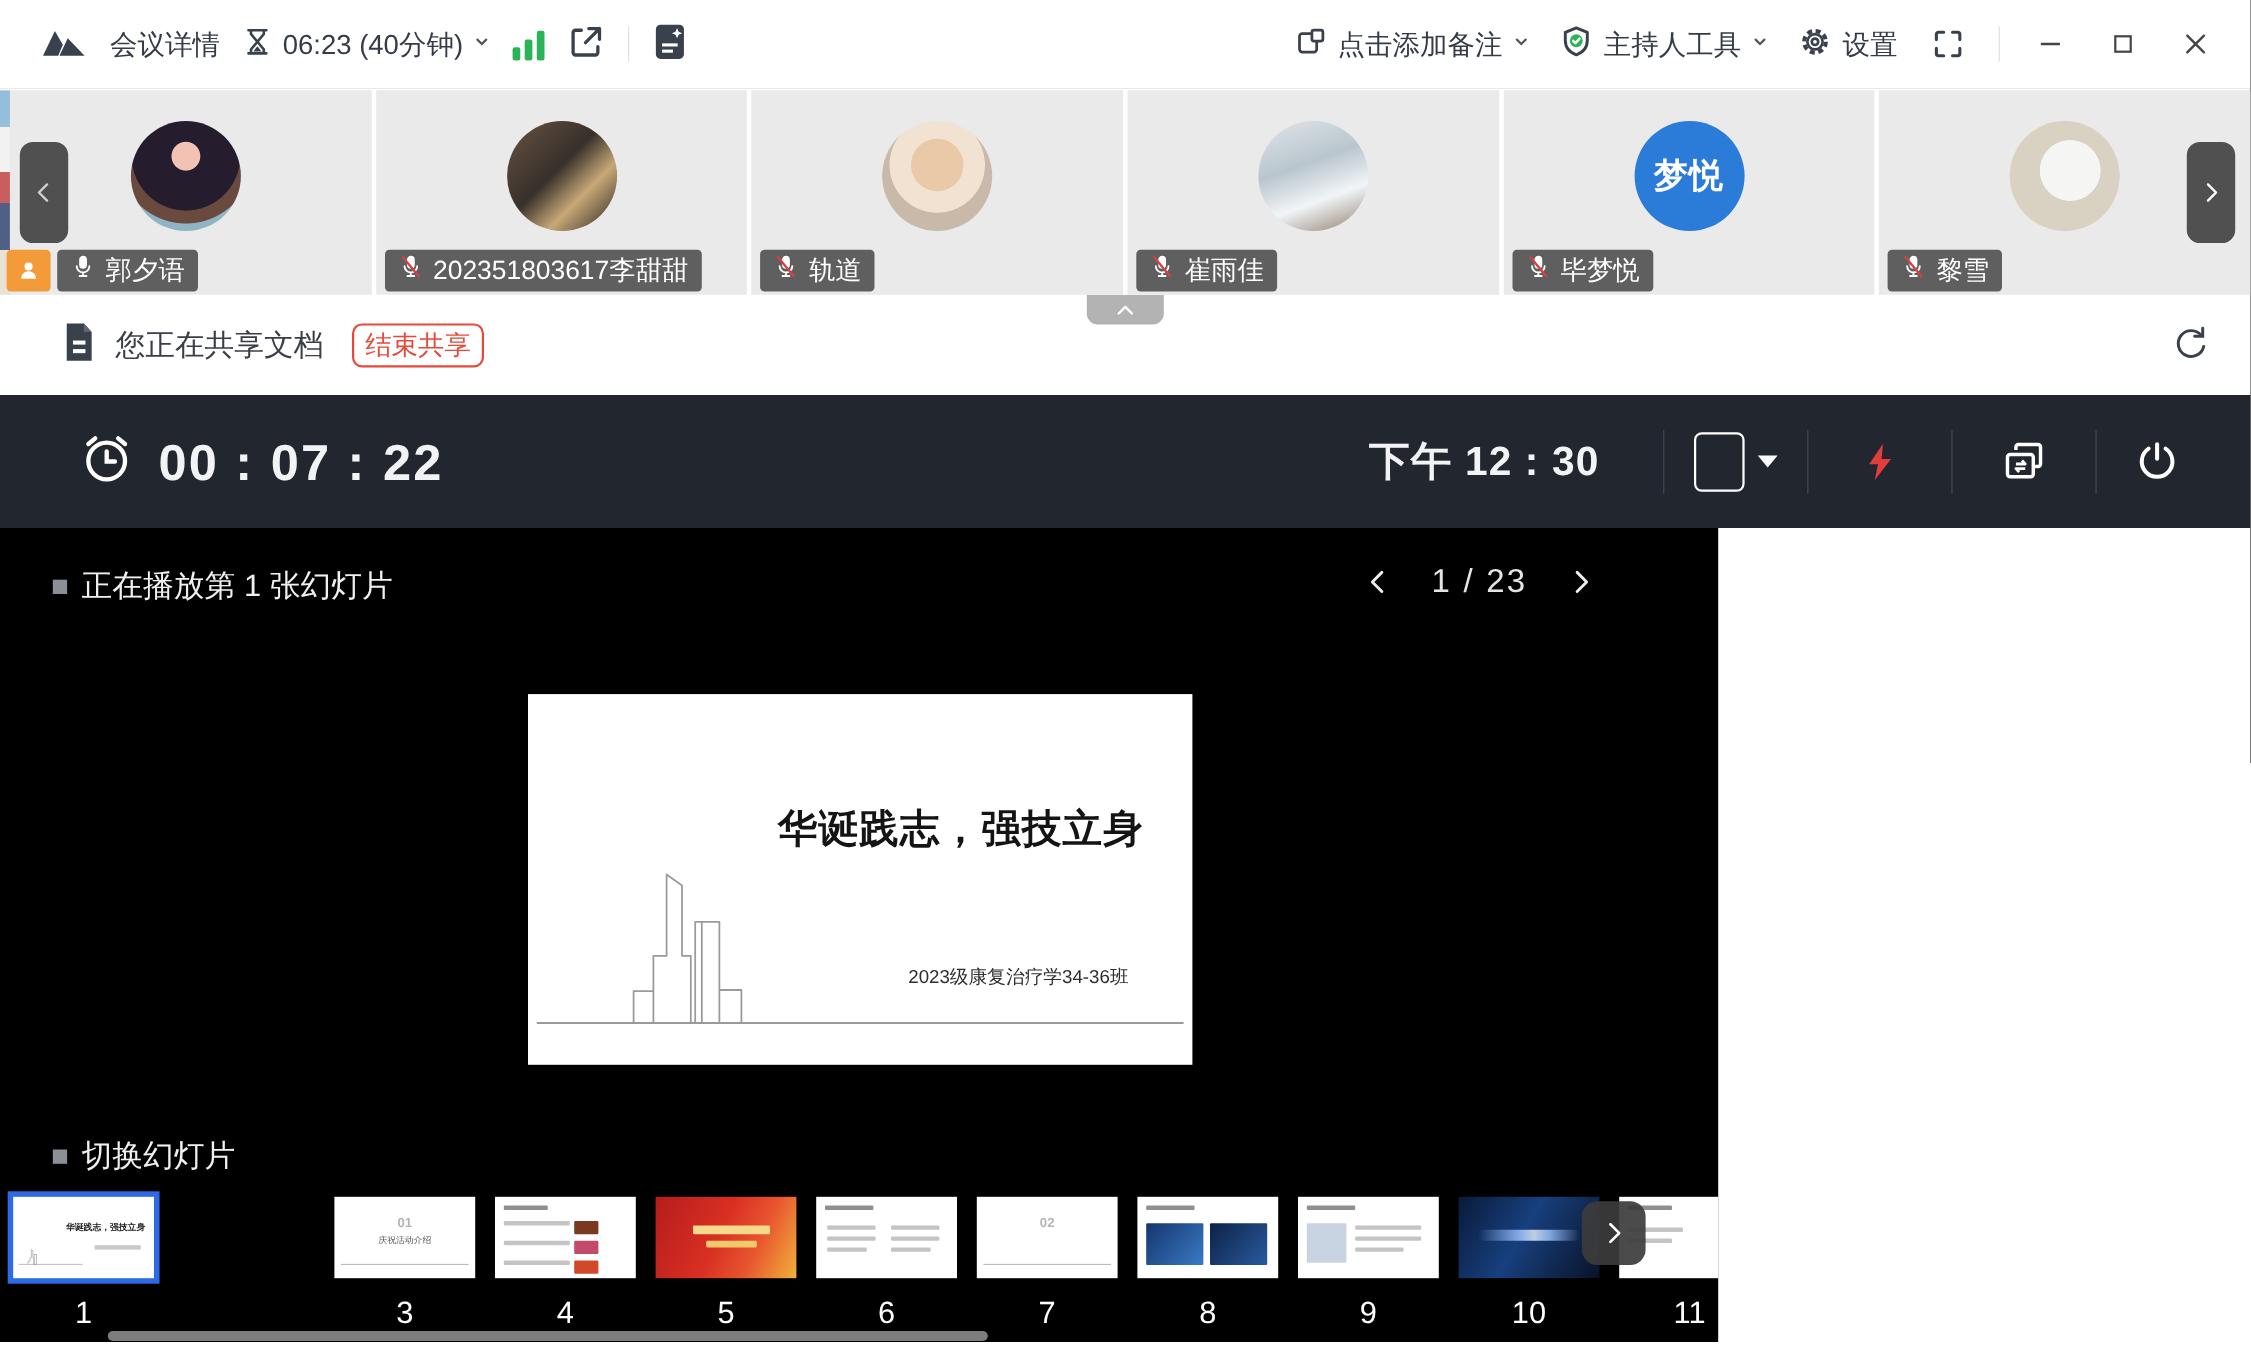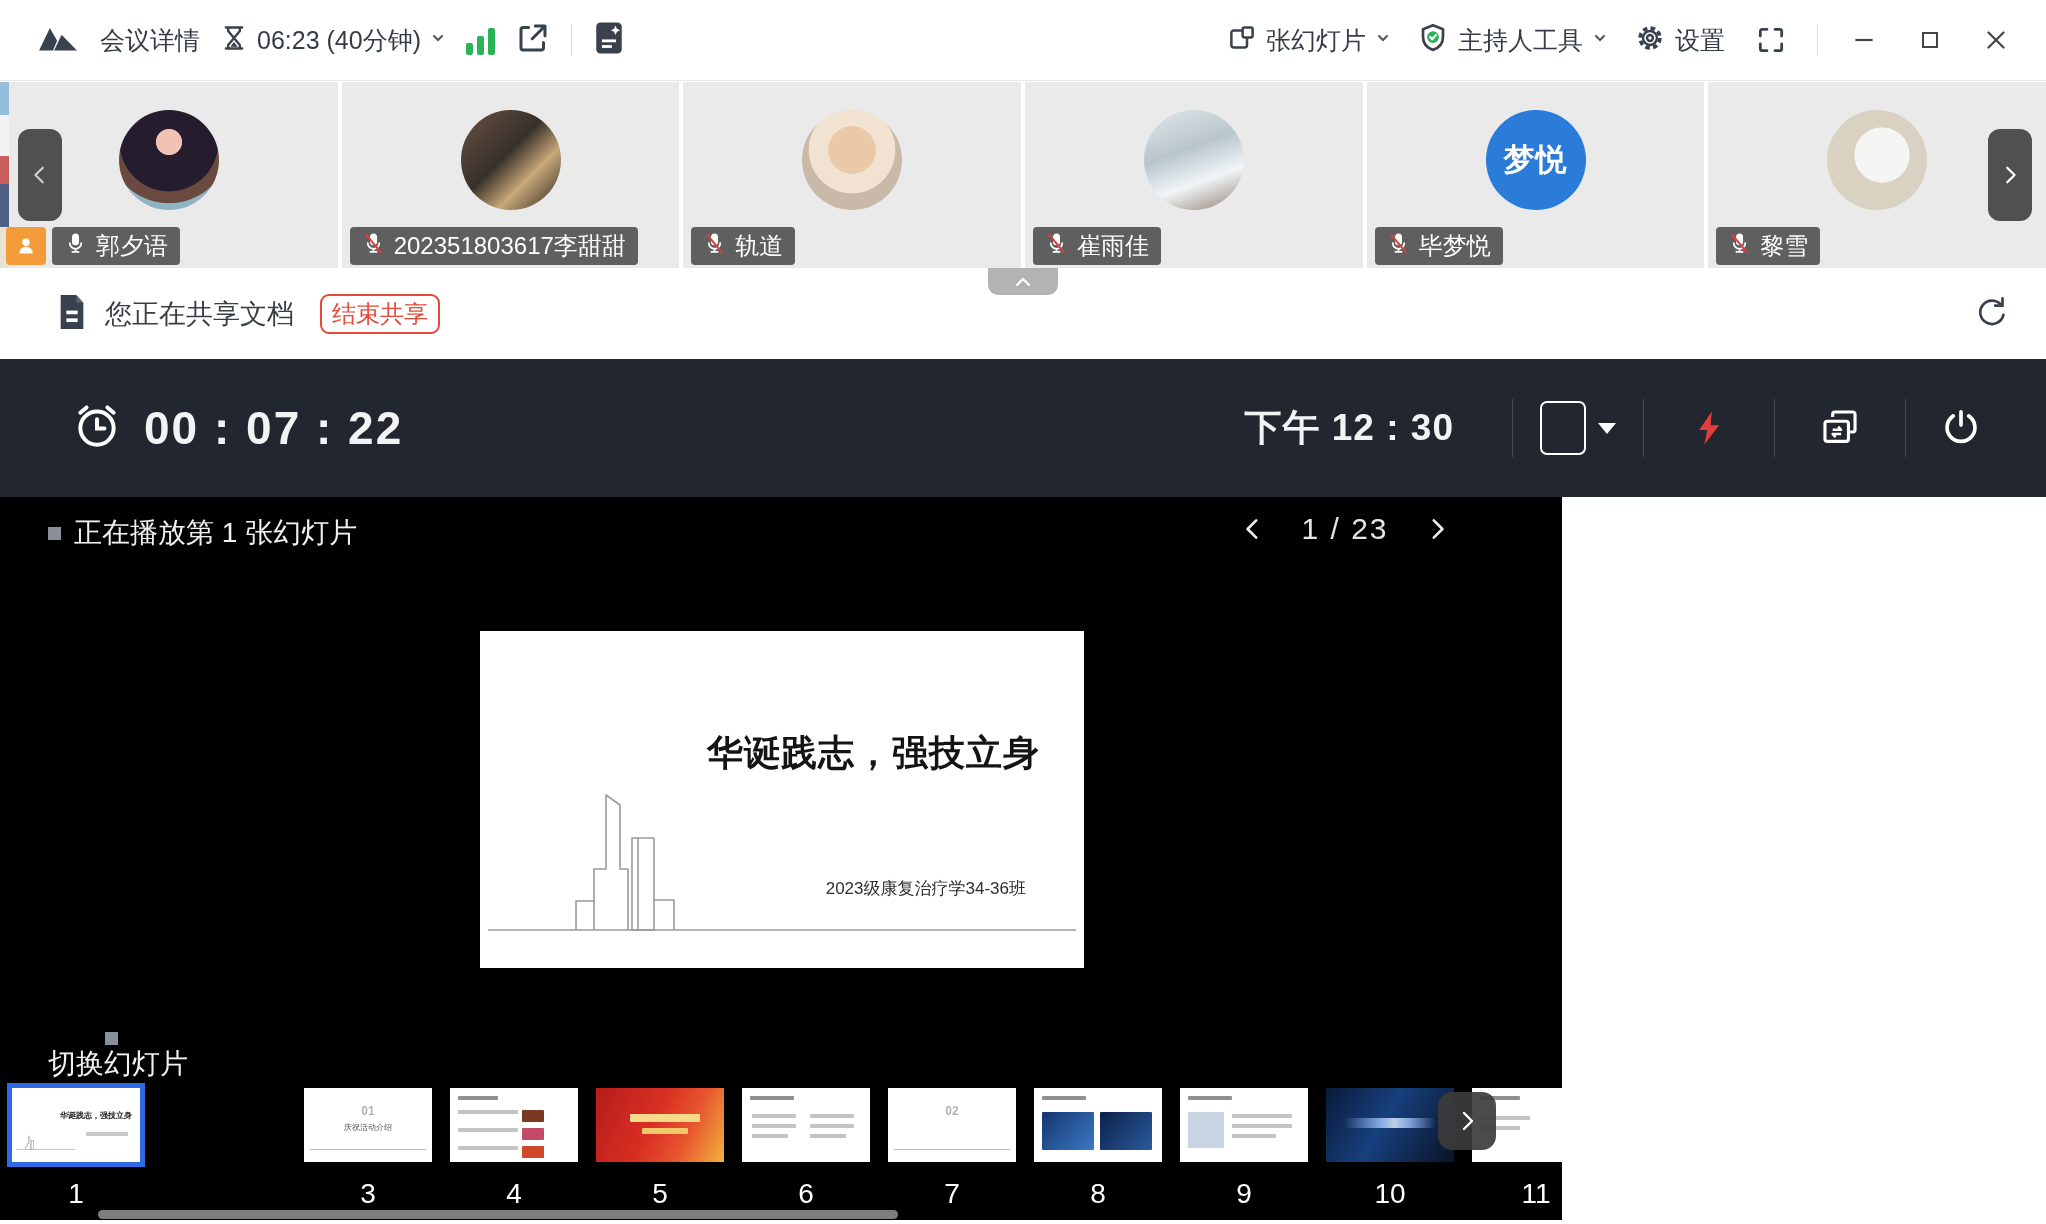--- a/index.html
+++ b/index.html
@@ -38,21 +38,21 @@
 
   
   .sharebar { position:absolute; top:268px; left:0; width:2046px; height:91px; background:#fff; z-index:18; }
   .collapse-tab { position:absolute; left:988px; top:0; width:70px; height:27px; background:#b3b3b3; border:none; border-radius:0 0 10px 10px; display:flex; align-items:center; justify-content:center; cursor:pointer; }
   .share-left { position:absolute; left:55px; top:0; height:100%; display:flex; align-items:center; gap:16px; }
   .share-text { font-size:27px; color:#3a3f47; }
   .end-share { margin-left:10px; height:40px; padding:0 10px; border:2px solid #e6493a; border-radius:9px; background:#fff; color:#e6493a; font-size:24px; cursor:pointer; font-family:inherit; }
   .refresh-btn { position:absolute; right:34px; top:26px; width:40px; height:40px; background:none; border:none; cursor:pointer; }
 
   
-  .ctrlbar { position:absolute; top:359px; left:0; width:2046px; height:138px; background:#22262e; z-index:16; }
+  .ctrlbar { position:absolute; top:359px; left:0; width:2046px; height:121px; background:#22262e; z-index:16; }
   .elapsed-wrap { position:absolute; left:72px; top:0; height:100%; display:flex; align-items:center; gap:22px; }
   .elapsed-time { color:#f2f3f5; font-size:46px; font-weight:bold; letter-spacing:2px; }
   .ctrl-right { position:absolute; right:30px; top:0; height:100%; display:flex; align-items:center; gap:0; }
   .local-time { color:#f2f3f5; font-size:37px; font-weight:bold; letter-spacing:1px; margin-right:58px; }
   .ctrl-sep { width:1px; height:58px; background:#454a54; }
   .ctrl-item { width:130px; display:flex; align-items:center; justify-content:center; gap:12px; background:none; border:none; cursor:pointer; }
   .pen-box { width:46px; height:54px; border:2px solid #fff; border-radius:7px; background:transparent; }
   .tri-down { width:0; height:0; border-left:9px solid transparent; border-right:9px solid transparent; border-top:11px solid #fff; }
 
   
@@ -65,21 +65,21 @@
   .page-ind { color:#e4e4e4; font-size:30px; letter-spacing:2px; min-width:90px; text-align:center; }
   .nav-chv { background:none; border:none; cursor:pointer; display:flex; align-items:center; }
 
   
   .slide { position:absolute; left:480px; top:155px; width:604px; height:337px; background:#fff; }
   .slide-title { position:absolute; right:44px; top:98px; font-size:36px; font-weight:bold; color:#141414; letter-spacing:1px; white-space:nowrap; }
   .slide-sub { position:absolute; right:58px; top:246px; font-size:17px; color:#2e2e2e; }
   .skyline { position:absolute; left:0; bottom:28px; }
 
   
-  .switch-label { position:absolute; left:48px; top:556px; color:#f0f0f0; font-size:28px; display:flex; align-items:center;flex-direction:column; }
+  .switch-label { position:absolute; left:48px; top:556px; color:#f0f0f0; font-size:28px; display:flex; align-items:center; }
   .thumb-col { position:absolute; top:607px; width:128px; display:flex; flex-direction:column; align-items:center; }
   .th { position:relative; margin-top:5px; width:128px; height:74px; background:#fff; border:none; padding:0; cursor:pointer; overflow:hidden; }
   .th.sel { box-shadow:0 0 0 5px #2d6ae3; }
   .th-num { margin-top:16px; color:#fff; font-size:28px; }
   .m-title { position:absolute; right:8px; top:22px; font-size:8px; font-weight:bold; color:#222; white-space:nowrap; }
   .m-sub { position:absolute; right:12px; top:44px; width:42px; height:4px; background:#c9c9c9; }
   .m-bar { background:#c4c4c4; height:4px; border-radius:1px; }
   .m-dark { background:#8f8f8f; }
   .m-toc-label { position:absolute; left:10px; top:32px; font-size:9px; font-weight:bold; color:#333; }
   .m-grid { position:absolute; left:42px; top:14px; width:78px; display:grid; grid-template-columns:1fr 1fr; gap:7px 8px; }
@@ -154,21 +154,21 @@
       </span>
     </div>
     <div class="tb-right">
       <span class="tb-group">
         <span>
           <svg width="30" height="30" viewBox="0 0 24 24" fill="none" stroke="#39414d" stroke-width="2" stroke-linejoin="round">
               <rect x="12.5" y="3.5" width="8" height="8" rx="1.5"></rect>
               <path d="M16 11.5 v6 a2 2 0 0 1 -2 2 H5.5 a2 2 0 0 1 -2 -2 V8 a2 2 0 0 1 2 -2 h7"></path>
             </svg>
         </span>
-        <span class="tb-text">张幻灯片</span>
+        <span class="tb-text">点击添加备注</span>
         <span>
           <svg width="16" height="14" viewBox="0 0 14 14" fill="none" stroke="#555" stroke-width="2" stroke-linecap="round">
               <path d="M3 5 l4 4 4 -4"></path>
             </svg>
         </span>
       </span>
       <span class="tb-group">
         <span>
           <svg width="32" height="32" viewBox="0 0 24 24">
               <path d="M12 2.5 L19.5 5.5 V11 c0 5 -3.2 8.4 -7.5 9.9 C7.7 19.4 4.5 16 4.5 11 V5.5 Z" fill="none" stroke="#39414d" stroke-width="2" stroke-linejoin="round"></path>

